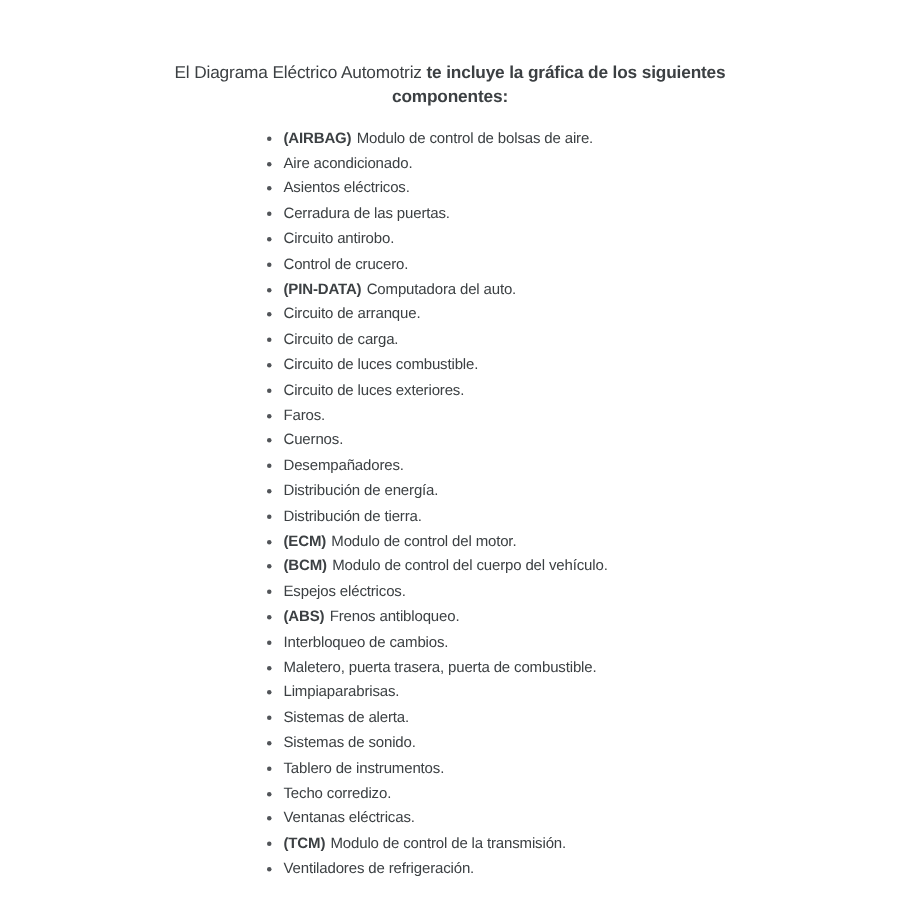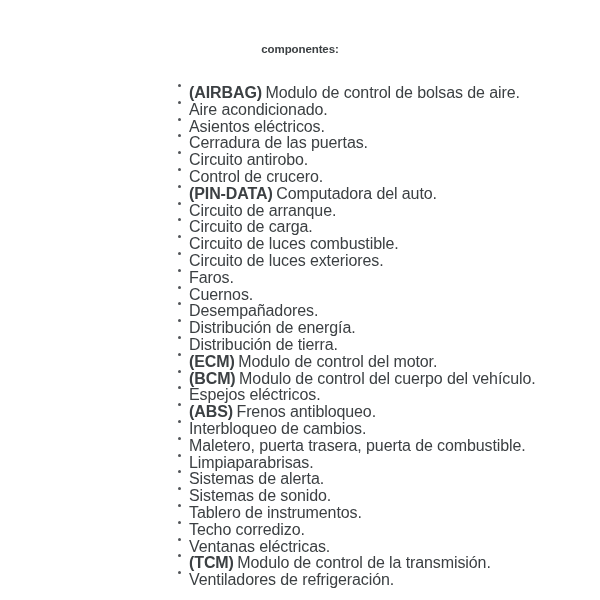--- a/index.html
+++ b/index.html
@@ -40,22 +40,23 @@
   .components-list {
     position: absolute;
     top: 84px;
     left: 178px;
     margin: 0;
     padding: 0;
     list-style: none;
   }
   .list-item {
     display: flex;
+    align-items: center;
     height: 16.8px;
-    font-size: 16px;
+    font-size: 10px;
     letter-spacing: -0.1px;
     color: #3c4043;
     white-space: nowrap;
   }
   .bullet {
     flex: 0 0 auto;
     width: 3px;
     height: 3px;
     border-radius: 50%;
     background: #515458;
@@ -65,20 +66,24 @@
     font-weight: 700;
     margin-right: 3.5px;
   }
 </style>
 </head>
 <body>
 
 <div class="page">
 
   <div class="title">
+    <div>
+      <span class="regular">El Diagrama Eléctrico Automotriz</span>
+      <span class="bold">te incluye la gráfica de los siguientes</span>
+    </div>
     <div class="bold">componentes:</div>
   </div>
 
   <ul class="components-list">
       <li class="list-item">
         <span class="bullet"></span>
         <span class="item-bold">(AIRBAG)</span>
         <span class="item-text">Modulo de control de bolsas de aire.</span>
       </li>
       <li class="list-item">

